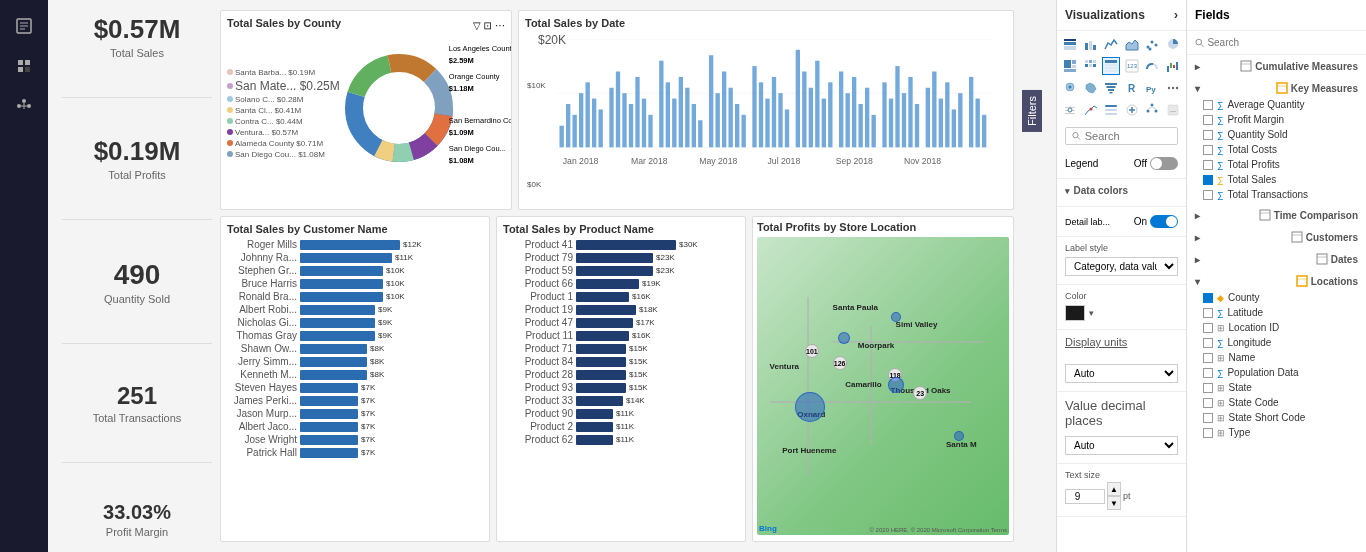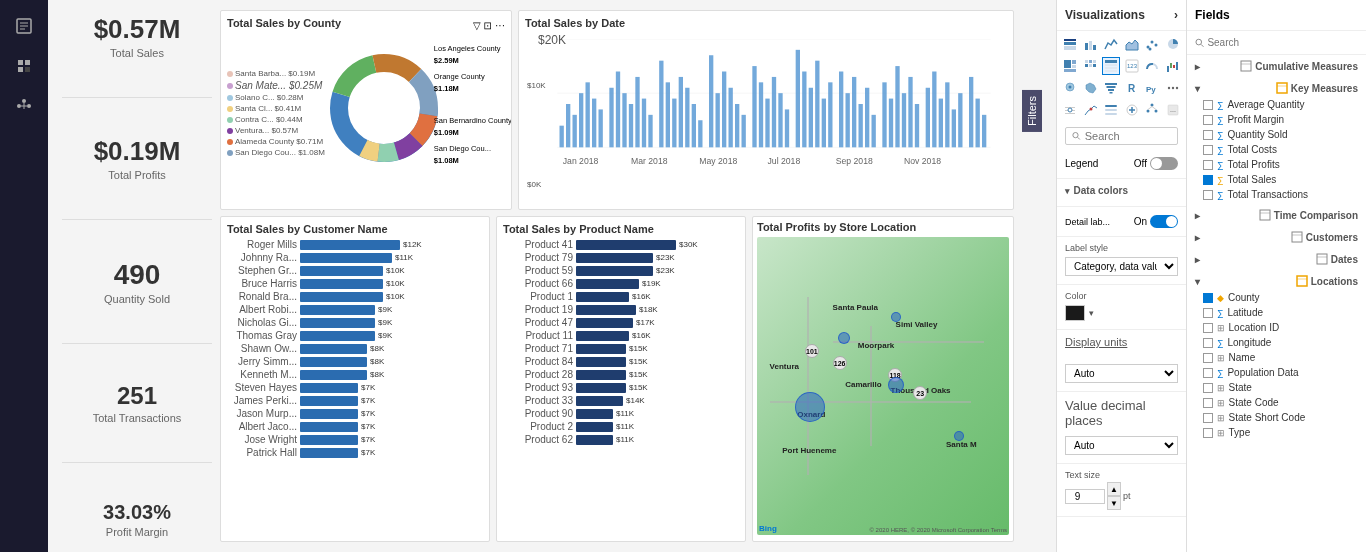--- a/index.html
+++ b/index.html
@@ -398,21 +398,21 @@
             </div>
             <div class="donut-wrapper">
 
               <div class="donut-legend">
                 <div class="legend-item">
                     <span class="legend-dot" style="background:#e8c4b8;"></span>
                     <span style="font-size:8px;">Santa Barba... $0.19M</span>
                   </div>
                 <div class="legend-item">
                     <span class="legend-dot" style="background:#c8a0d0;"></span>
-                    <span style="font-size:10px;font-style:italic;">San Mate... $0.25M</span>
+                    <span style="font-size:12px;">San Mate... $0.25M</span>
                   </div>
                 <div class="legend-item">
                     <span class="legend-dot" style="background:#a0c8e0;"></span>
                     <span style="font-size:8px;">Solano C... $0.28M</span>
                   </div>
                 <div class="legend-item">
                     <span class="legend-dot" style="background:#f0d080;"></span>
                     <span style="font-size:8px;">Santa Cl... $0.41M</span>
                   </div>
                 <div class="legend-item">

